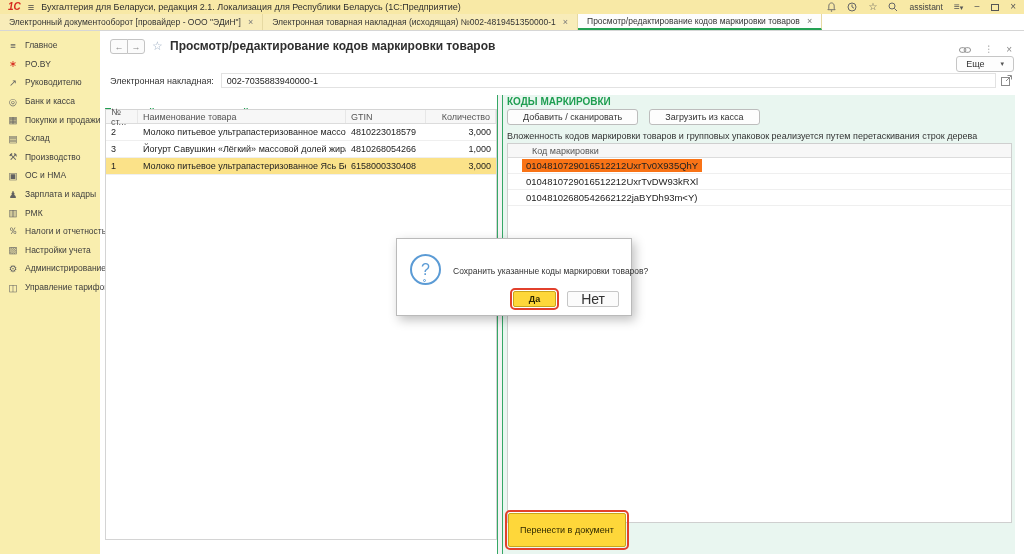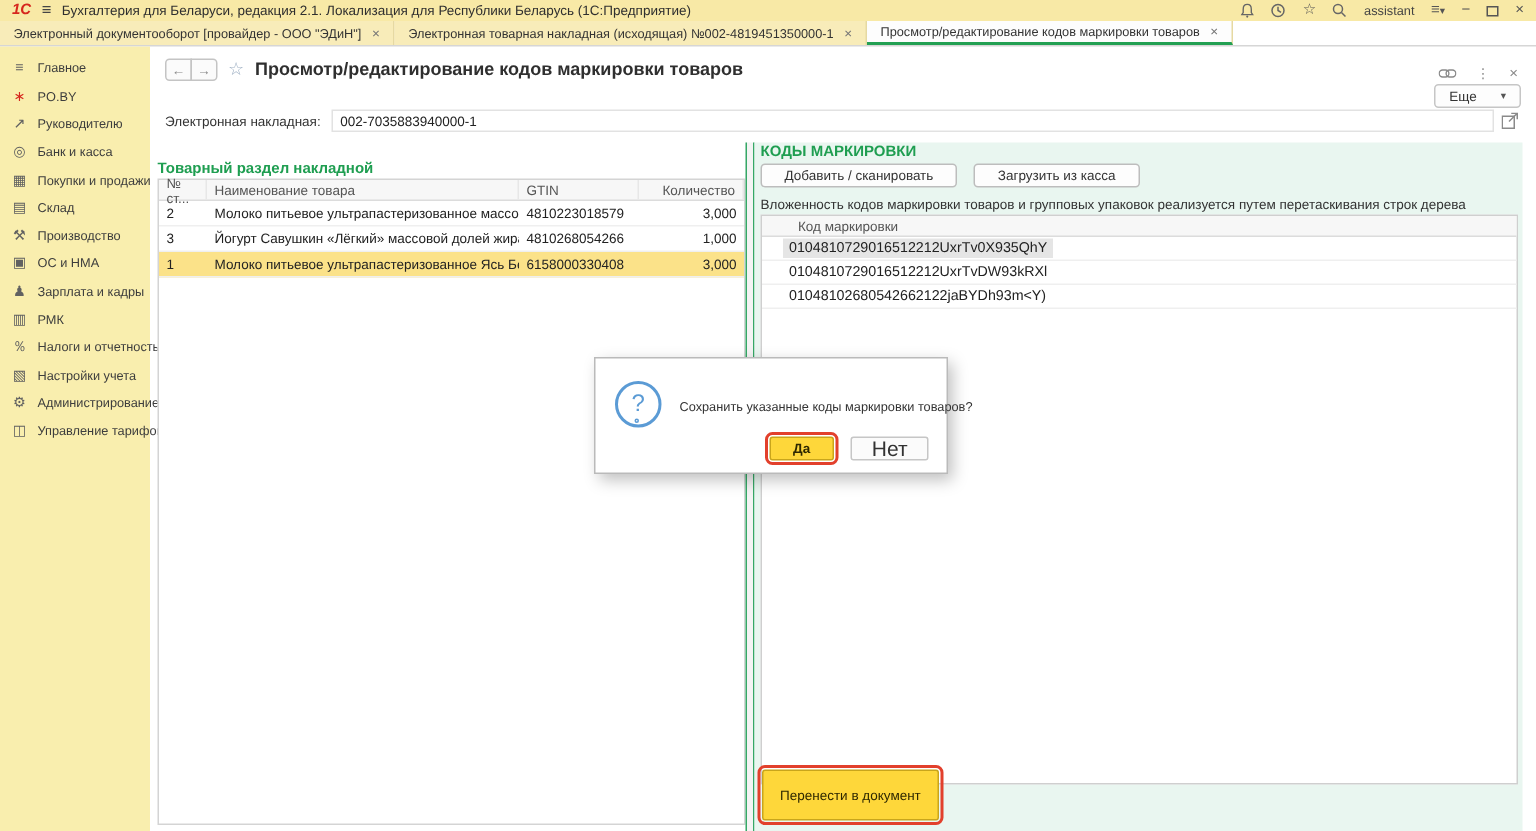--- a/index.html
+++ b/index.html
@@ -50,21 +50,21 @@
   .invoice-row { position:absolute; left:110px; top:73px; right:10px; height:15px; display:flex;
     align-items:center; font-size:9px; }
   .invoice-label { margin-right:7px; white-space:nowrap; color:#333; }
   .invoice-field { flex:1; height:15px; border:1px solid #e2e2e2; background:#fff; display:flex;
     align-items:center; padding:0 5px; color:#222; }
   .open-btn { width:15px; height:15px; margin-left:3px; display:flex; align-items:center; justify-content:center; }
 
   
   .left-title { position:absolute; left:105px; top:107px; font-size:10px; font-weight:bold; color:#1f9e51; }
   .goods-table { position:absolute; left:105px; top:109px; width:392px; height:431px;
-    border:1px solid #d4d4d4; background:#fff; font-size:9px;margin-top:10px; }
+    border:1px solid #d4d4d4; background:#fff; font-size:9px; }
   .g-head { display:flex; height:14px; background:#f7f7f7; border-bottom:1px solid #dcdcdc; color:#555; }
   .g-head > div { display:flex; align-items:center; padding:0 5px; border-right:1px solid #e7e7e7; }
   .g-row { display:flex; height:17px; border-bottom:1px solid #efefef; color:#222; }
   .g-row > div { display:flex; align-items:center; padding:0 5px; overflow:hidden; white-space:nowrap; }
   .g-row.selected { background:#fbe289; }
   .c-num { width:32px; flex:0 0 32px; }
   .c-name { flex:1; }
   .c-gtin { width:80px; flex:0 0 80px; }
   .c-qty { width:70px; flex:0 0 70px; justify-content:flex-end; }
 
@@ -79,21 +79,21 @@
   .rp-btn { height:16px; padding:0 15px; border:1px solid #bdbdbd; border-radius:3px; background:#fdfdfd;
     font-size:9px; color:#333; display:inline-flex; align-items:center; }
   .rp-note { position:absolute; left:4px; top:36px; font-size:9px; color:#333; white-space:nowrap; }
   .codes-table { position:absolute; left:4px; top:48px; right:3px; bottom:31px; background:#fff;
     border:1px solid #cfcfcf; font-size:9.5px; }
   .k-head { height:14px; display:flex; align-items:center; padding:0 24px; background:#f7f7f7;
     border-bottom:1px solid #dcdcdc; color:#555; font-size:9px; }
   .k-row { height:16px; display:flex; align-items:center; padding-left:14px;
     border-bottom:1px solid #efefef; color:#222; }
   .k-row .code-val { padding:1px 4px; }
-  .k-row.selected .code-val { background:#e5e5e5; }
+  .k-row.selected .code-val { background:#f97316; }
   .transfer-btn { position:absolute; left:5px; bottom:7px; height:28px; padding:16px 11px; background:#fed73a;
     border:1px solid #c9a51b; border-radius:2px; font-size:9px; color:#2e2800;
     outline:2px solid #e2402c; outline-offset:1px; display:inline-flex; align-items:center; }
 
   
   .dialog { position:absolute; left:396px; top:238px; min-width:236px; width:max-content; height:78px;
     background:#fff; border:1px solid #bababa; box-shadow:3px 4px 10px rgba(0,0,0,0.25); z-index:10;
     padding-right:14px; }
   .dlg-icon { position:absolute; left:13px; top:15px; width:31px; height:31px; border:2px solid #5b9bd5;
     border-radius:50%; color:#5b9bd5; font-size:16px; display:flex; align-items:center; justify-content:center; }

